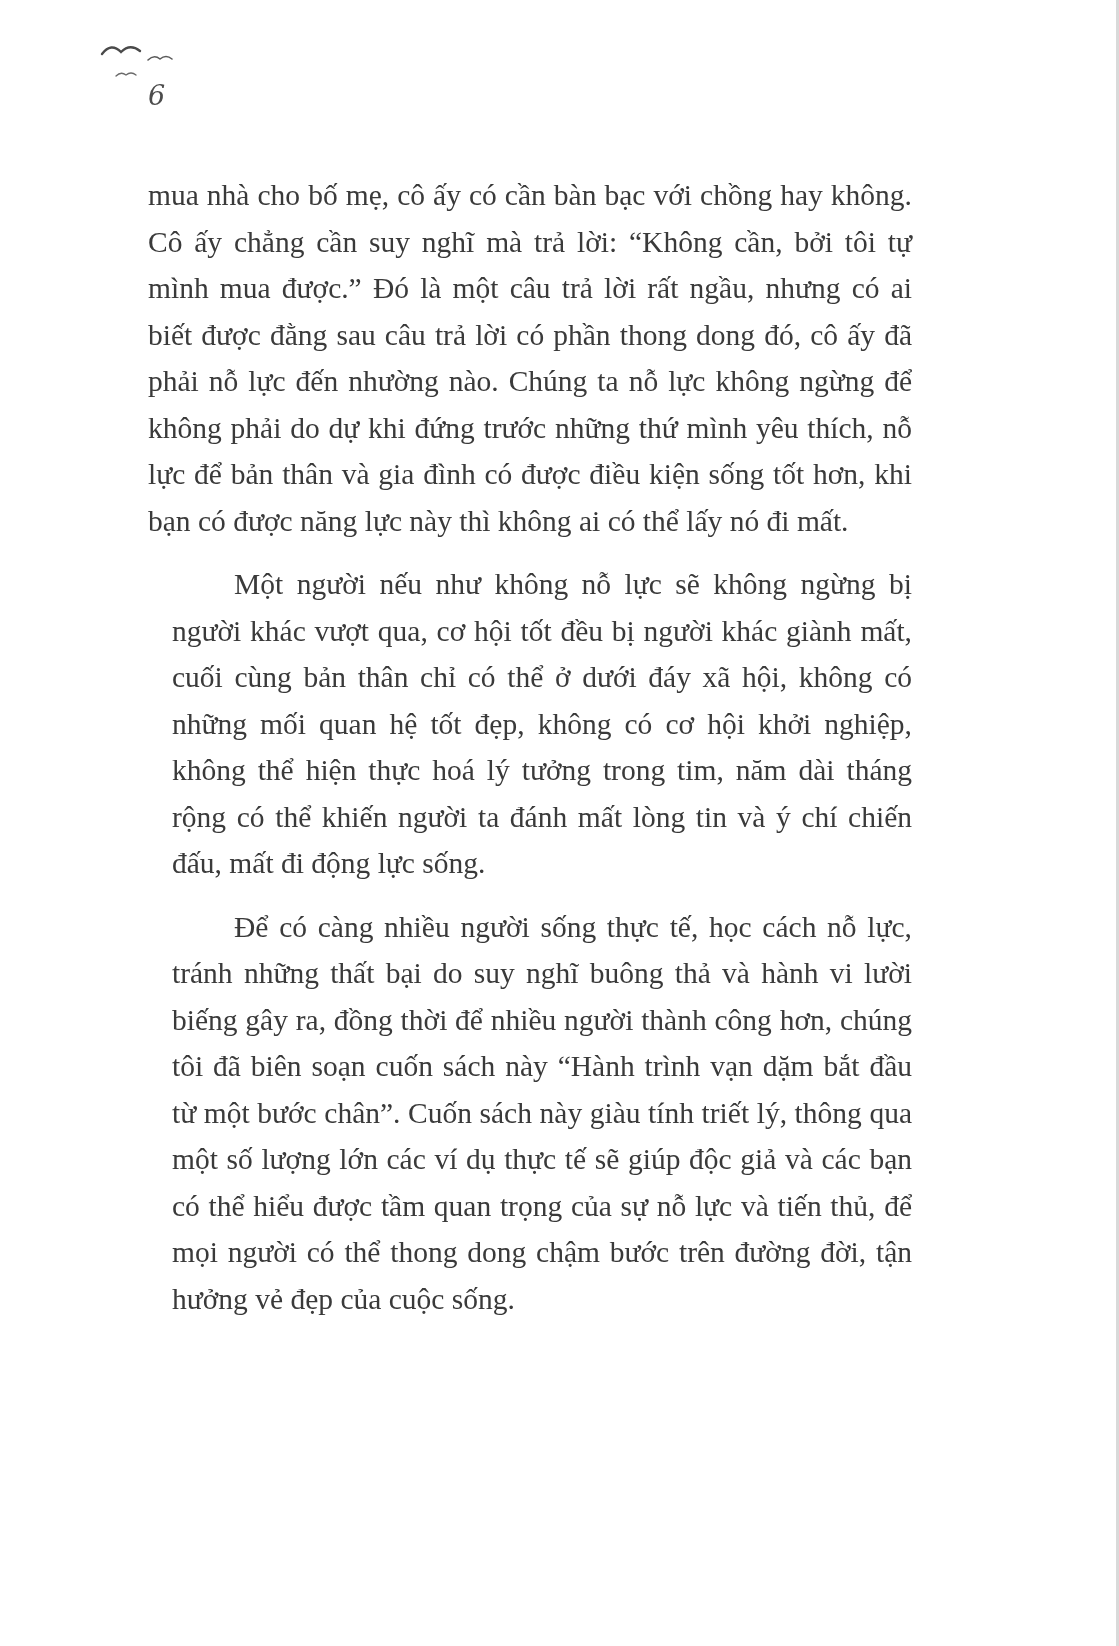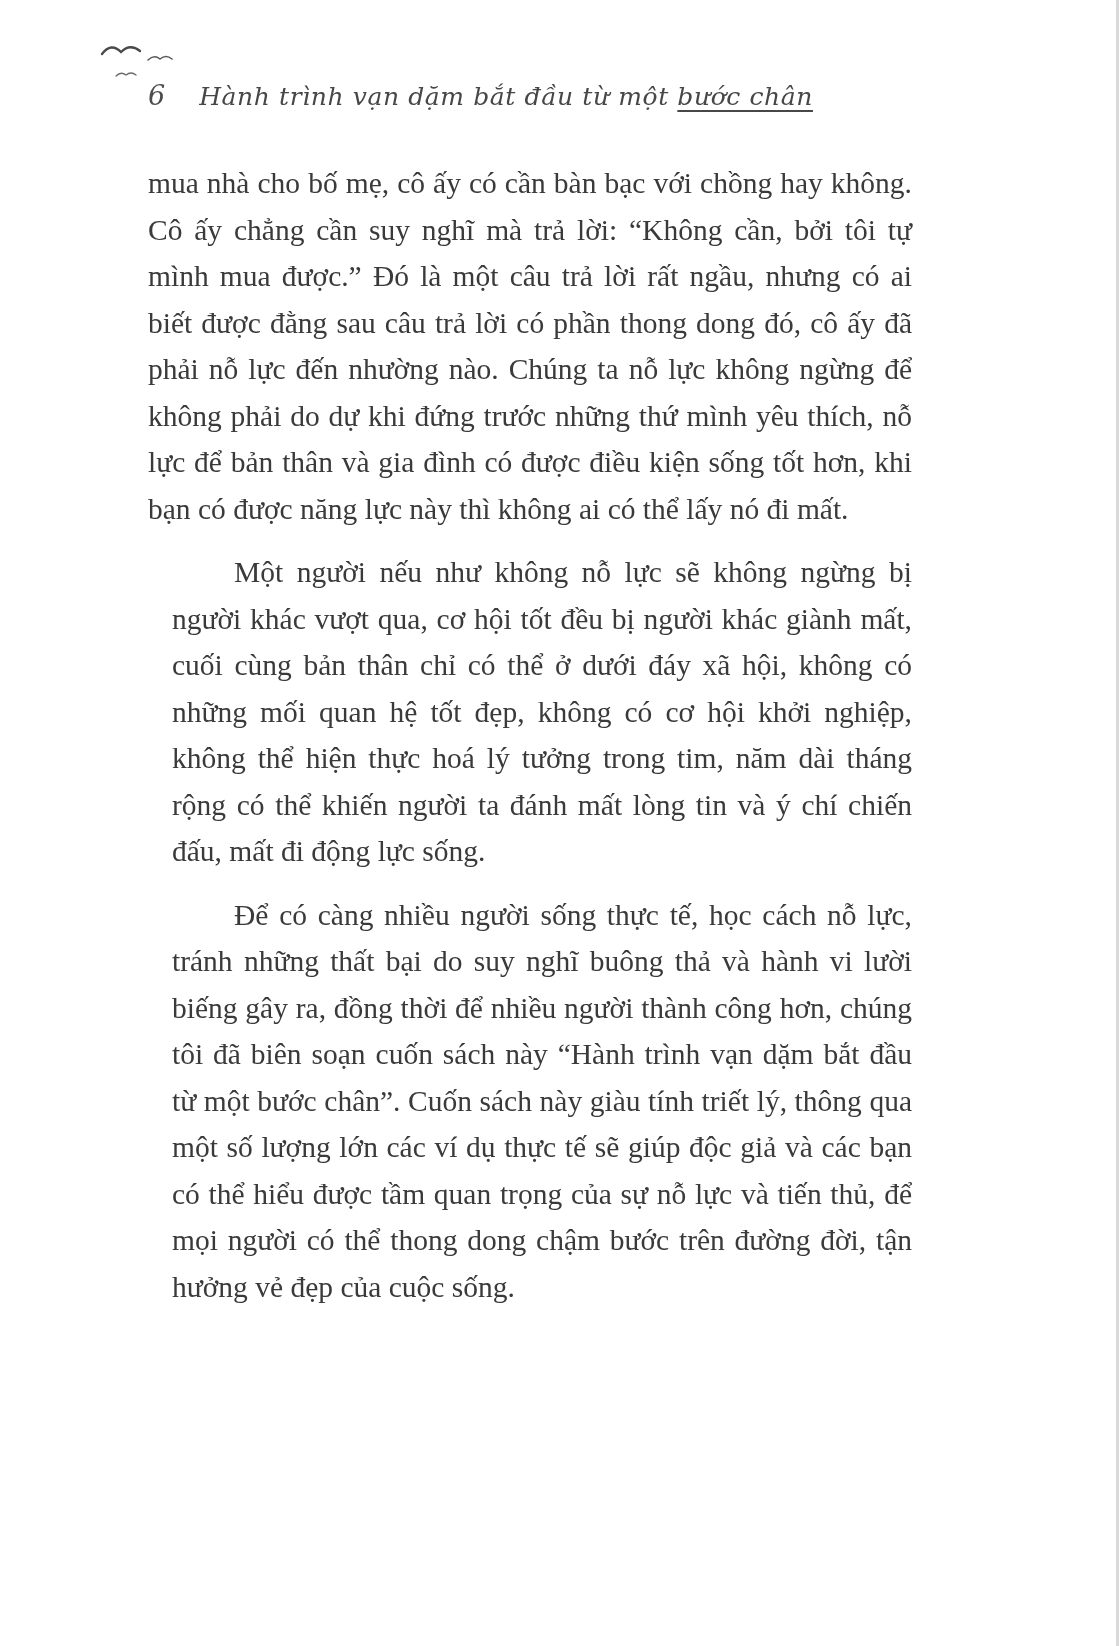--- a/index.html
+++ b/index.html
@@ -52,21 +52,21 @@
     letter-spacing: 0.6px;
     color: #474747;
     white-space: nowrap;
   }
   .header-title .underlined {
     text-decoration: underline;
     text-underline-offset: 5px;
   }
   .content {
     position: absolute;
-    top: 160px;
+    top: 172px;
     left: 148px;
     width: 764px;
     font-size: 29.5px;
     line-height: 46.5px;
     color: #3a3a3a;
     text-align: justify;
   }
   .content p {
     margin: 0 0 17px 0;
   }
@@ -85,21 +85,20 @@
   <div class="birds">
     <svg width="90" height="50" viewBox="0 0 90 50" xmlns="http://www.w3.org/2000/svg">
       <path d="M6 16 Q 15 4 25 14 Q 34 5 44 13" stroke="#4a4a4a" stroke-width="2.4" fill="none" stroke-linecap="round"></path>
       <path d="M52 22 Q 58 16 64 21 Q 70 16 76 21" stroke="#5a5a5a" stroke-width="1.6" fill="none" stroke-linecap="round"></path>
       <path d="M20 38 Q 25 33 30 37 Q 35 33 40 37" stroke="#6a6a6a" stroke-width="1.3" fill="none" stroke-linecap="round"></path>
     </svg>
   </div>
 
   <div class="header">
     <span class="page-number">6</span>
-    <span class="header-title"><span>Hành trình vạn dặm bắt đầu từ một </span><span class="underlined">bước chân</span></span>
   </div>
 
   <div class="content">
     <p>mua nhà cho bố mẹ, cô ấy có cần bàn bạc với chồng hay không. Cô ấy chẳng cần suy nghĩ mà trả lời: “Không cần, bởi tôi tự mình mua được.” Đó là một câu trả lời rất ngầu, nhưng có ai biết được đằng sau câu trả lời có phần thong dong đó, cô ấy đã phải nỗ lực đến nhường nào. Chúng ta nỗ lực không ngừng để không phải do dự khi đứng trước những thứ mình yêu thích, nỗ lực để bản thân và gia đình có được điều kiện sống tốt hơn, khi bạn có được năng lực này thì không ai có thể lấy nó đi mất.</p>
     <p class="indent">Một người nếu như không nỗ lực sẽ không ngừng bị người khác vượt qua, cơ hội tốt đều bị người khác giành mất, cuối cùng bản thân chỉ có thể ở dưới đáy xã hội, không có những mối quan hệ tốt đẹp, không có cơ hội khởi nghiệp, không thể hiện thực hoá lý tưởng trong tim, năm dài tháng rộng có thể khiến người ta đánh mất lòng tin và ý chí chiến đấu, mất đi động lực sống.</p>
     <p class="indent">Để có càng nhiều người sống thực tế, học cách nỗ lực, tránh những thất bại do suy nghĩ buông thả và hành vi lười biếng gây ra, đồng thời để nhiều người thành công hơn, chúng tôi đã biên soạn cuốn sách này “Hành trình vạn dặm bắt đầu từ một bước chân”. Cuốn sách này giàu tính triết lý, thông qua một số lượng lớn các ví dụ thực tế sẽ giúp độc giả và các bạn có thể hiểu được tầm quan trọng của sự nỗ lực và tiến thủ, để mọi người có thể thong dong chậm bước trên đường đời, tận hưởng vẻ đẹp của cuộc sống.</p>
   </div>
 
 </div>
 

